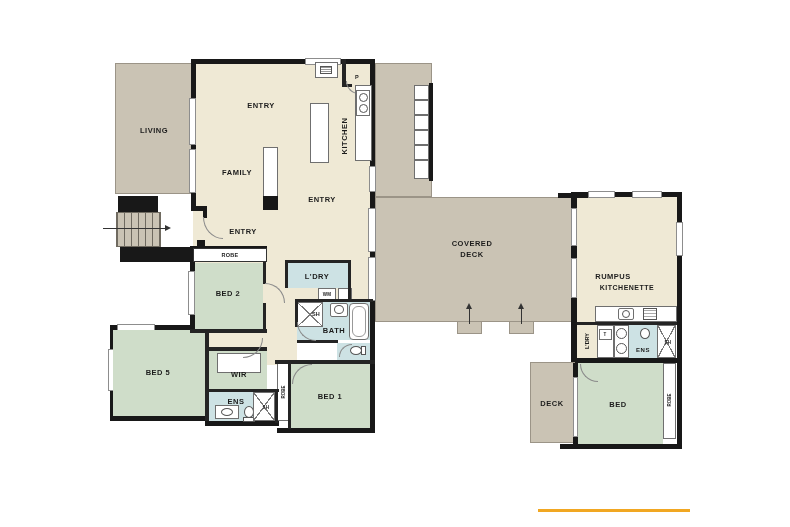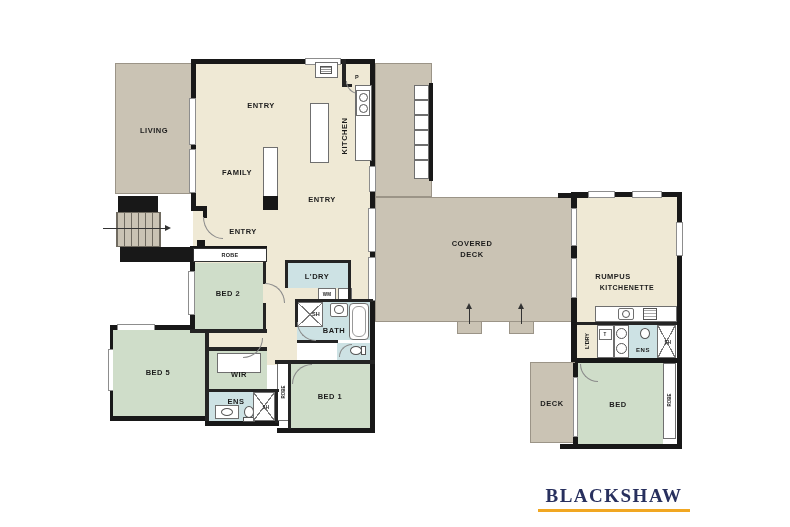--- a/index.html
+++ b/index.html
@@ -224,16 +224,15 @@
   <div class="lbl" style="left:618px;top:404px;">BED</div>
   <div class="fix" style="left:663px;top:363px;width:13px;height:76px;"></div>
   <div class="vlbl" style="left:669px;top:400px;font-size:4.5px;">ROBE</div>
   <div class="win" style="left:573px;top:377px;width:5px;height:60px;"></div>
   <div class="wall" style="left:573px;top:363px;width:5px;height:14px;"></div>
   <div class="wall" style="left:573px;top:437px;width:5px;height:10px;"></div>
   <div class="wall" style="left:560px;top:444px;width:122px;height:5px;"></div>
   <div class="wall" style="left:677px;top:363px;width:5px;height:86px;"></div>
   <div class="arc" style="left:580px;top:364px;width:18px;height:18px;border-left:1px solid #8a8a8a;border-bottom:1px solid #8a8a8a;border-radius:0 0 0 100%;"></div>
 
-  <div id="logo-text">BLACKSHAW</div>
   <div id="logo-underline"></div>
 
 </div>
 
 </body></html>

